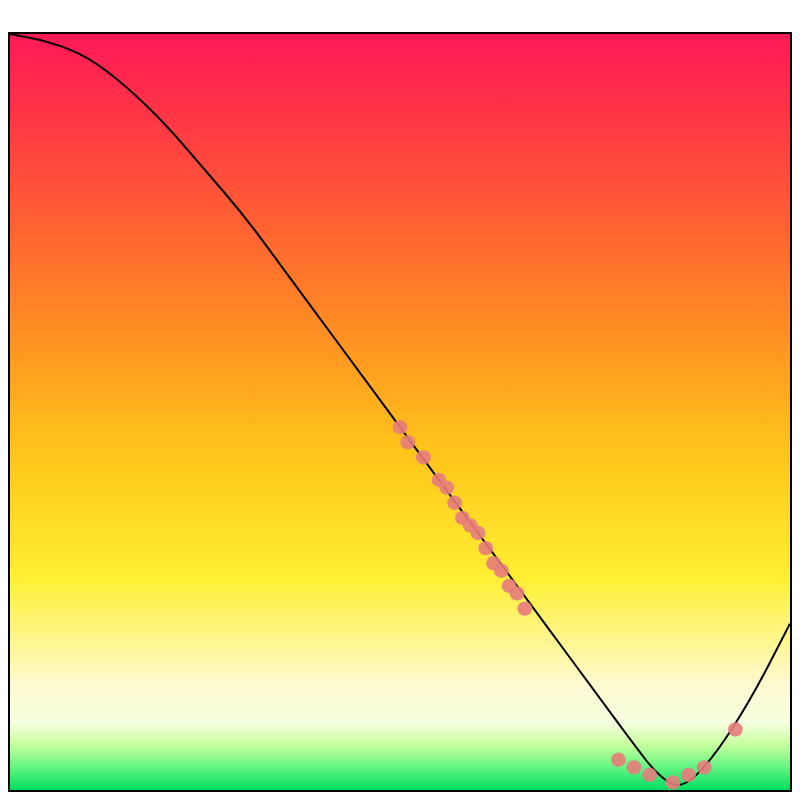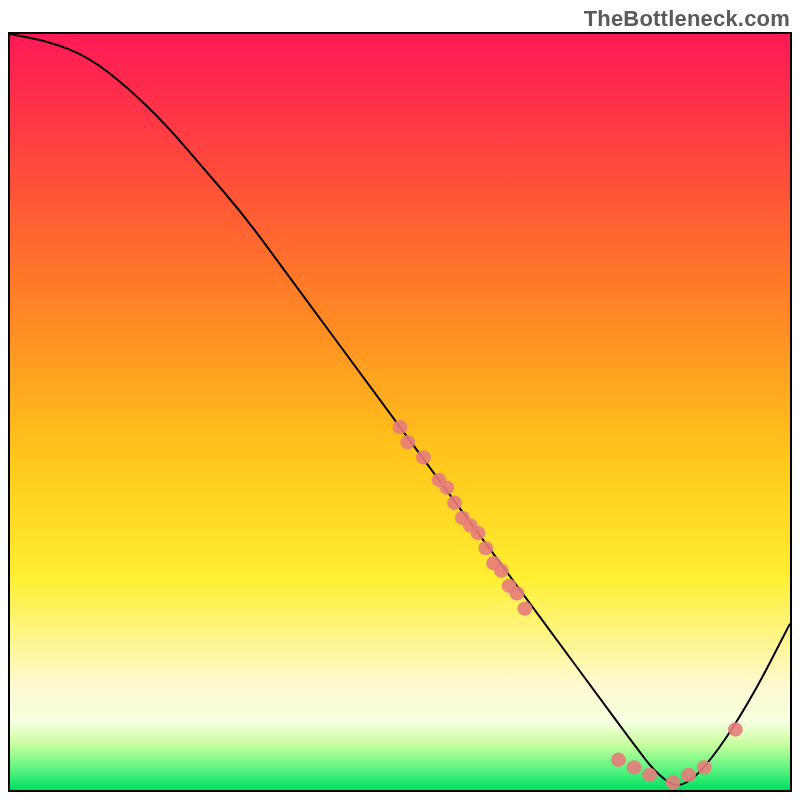--- a/index.html
+++ b/index.html
@@ -59,21 +59,20 @@
     font-weight: 600;
     color: #5a5a5a;
     letter-spacing: 0.2px;
     user-select: none;
   }
 </style>
 </head>
 <body>
 
 <div class="wrap">
-  <div class="watermark">TheBottleneck.com</div>
 
   <div class="plot-box">
     <div class="gradient"></div>
     <svg class="curve" viewBox="0 0 100 100" preserveAspectRatio="none">
       <path fill="none" stroke="#000000" stroke-width="2" vector-effect="non-scaling-stroke" id="curve-path" d="M 0 0 Q 0 0 2.5 0.5 Q 5 1 7.5 2 Q 10 3 12.5 5 Q 15 7 17.5 9.5 Q 20 12 22.5 15 Q 25 18 27.5 21 Q 30 24 32.5 27.5 Q 35 31 37.5 34.5 Q 40 38 42.5 41.5 Q 45 44.99999999999999 47.5 48.5 Q 50 52 52.5 55.5 Q 55.00000000000001 59 57.5 62.5 Q 60 66 62.5 69.5 Q 65 73 67.5 76.5 Q 70 80 72.5 83.5 Q 75 87 77.5 90.5 Q 80 94 81.5 96 Q 83 98 84.5 99 Q 86 100 88 98 Q 90 96 92.5 92 Q 95 88 97.5 83 T 100 78"></path>
       <g id="scatter-group">
           <circle cx="50" cy="52" r="0.95" fill="#e77c7c" fill-opacity="0.9"></circle>
           <circle cx="51" cy="54" r="0.95" fill="#e77c7c" fill-opacity="0.9"></circle>
           <circle cx="53" cy="56" r="0.95" fill="#e77c7c" fill-opacity="0.9"></circle>
           <circle cx="55.00000000000001" cy="59" r="0.95" fill="#e77c7c" fill-opacity="0.9"></circle>

